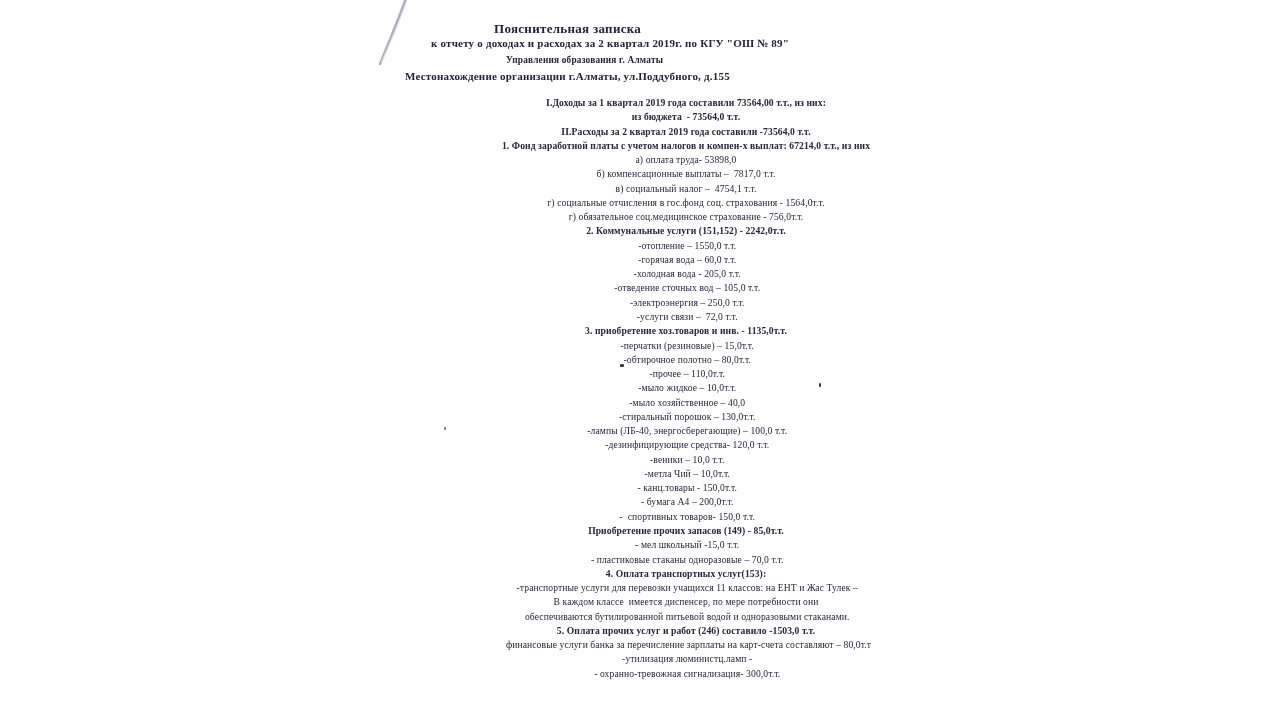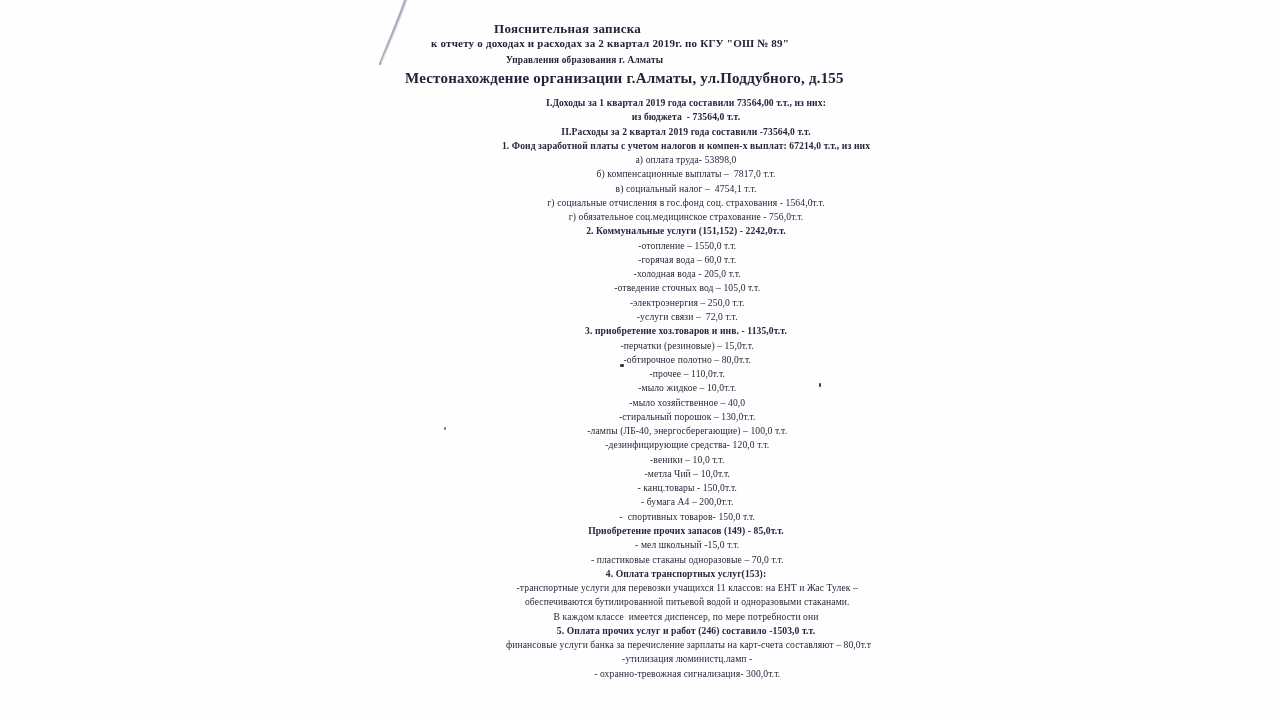--- a/index.html
+++ b/index.html
@@ -31,21 +31,21 @@
     font-size: 11px; font-weight: 700; color: #23233a;
     white-space: pre; letter-spacing: 0.2px;
   }
   .doc-title-3 {
     position: absolute; left: 506px; top: 55px;
     font-size: 9.3px; font-weight: 700; color: #23233a;
     white-space: pre; letter-spacing: 0.2px;
   }
   .doc-title-4 {
     position: absolute; left: 405px; top: 70px;
-    font-size: 15px; font-weight: 700; color: #23233a;
+    font-size: 11px; font-weight: 700; color: #23233a;
     white-space: pre; letter-spacing: 0.2px;
   }
   
   .doc-body {
     position: absolute;
     left: 406px; top: 96px;
     width: 560px;
     color: #26263c;
     text-align: center;
   }
@@ -144,23 +144,23 @@
       <div class="line bold">Приобретение прочих запасов (149) - 85,0т.т.</div>
 
       <div class="line"> - мел школьный -15,0 т.т.</div>
 
       <div class="line"> - пластиковые стаканы одноразовые – 70,0 т.т.</div>
 
       <div class="line bold">4. Оплата транспортных услуг(153):</div>
 
       <div class="line"> -транспортные услуги для перевозки учащихся 11 классов: на ЕНТ и Жас Тулек –</div>
 
+      <div class="line">В каждом классе  имеется диспенсер, по мере потребности они</div>
+
       <div class="line"> обеспечиваются бутилированной питьевой водой и одноразовыми стаканами.</div>
-
-      <div class="line">В каждом классе  имеется диспенсер, по мере потребности они</div>
 
       <div class="line bold">5. Оплата прочих услуг и работ (246) составило -1503,0 т.т.</div>
 
       <div class="line">  финансовые услуги банка за перечисление зарплаты на карт-счета составляют – 80,0т.т</div>
 
       <div class="line"> -утилизация люминистц.ламп -</div>
 
       <div class="line"> - охранно-тревожная сигнализация- 300,0т.т.</div>
     </div>
 

